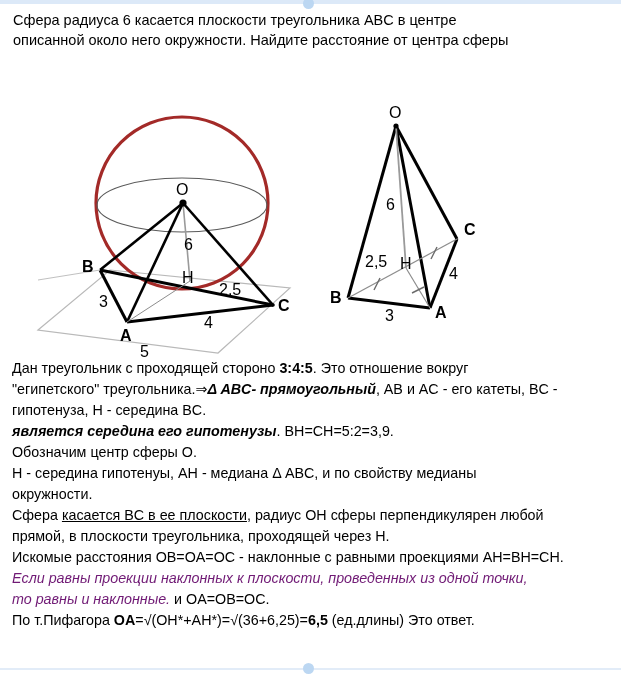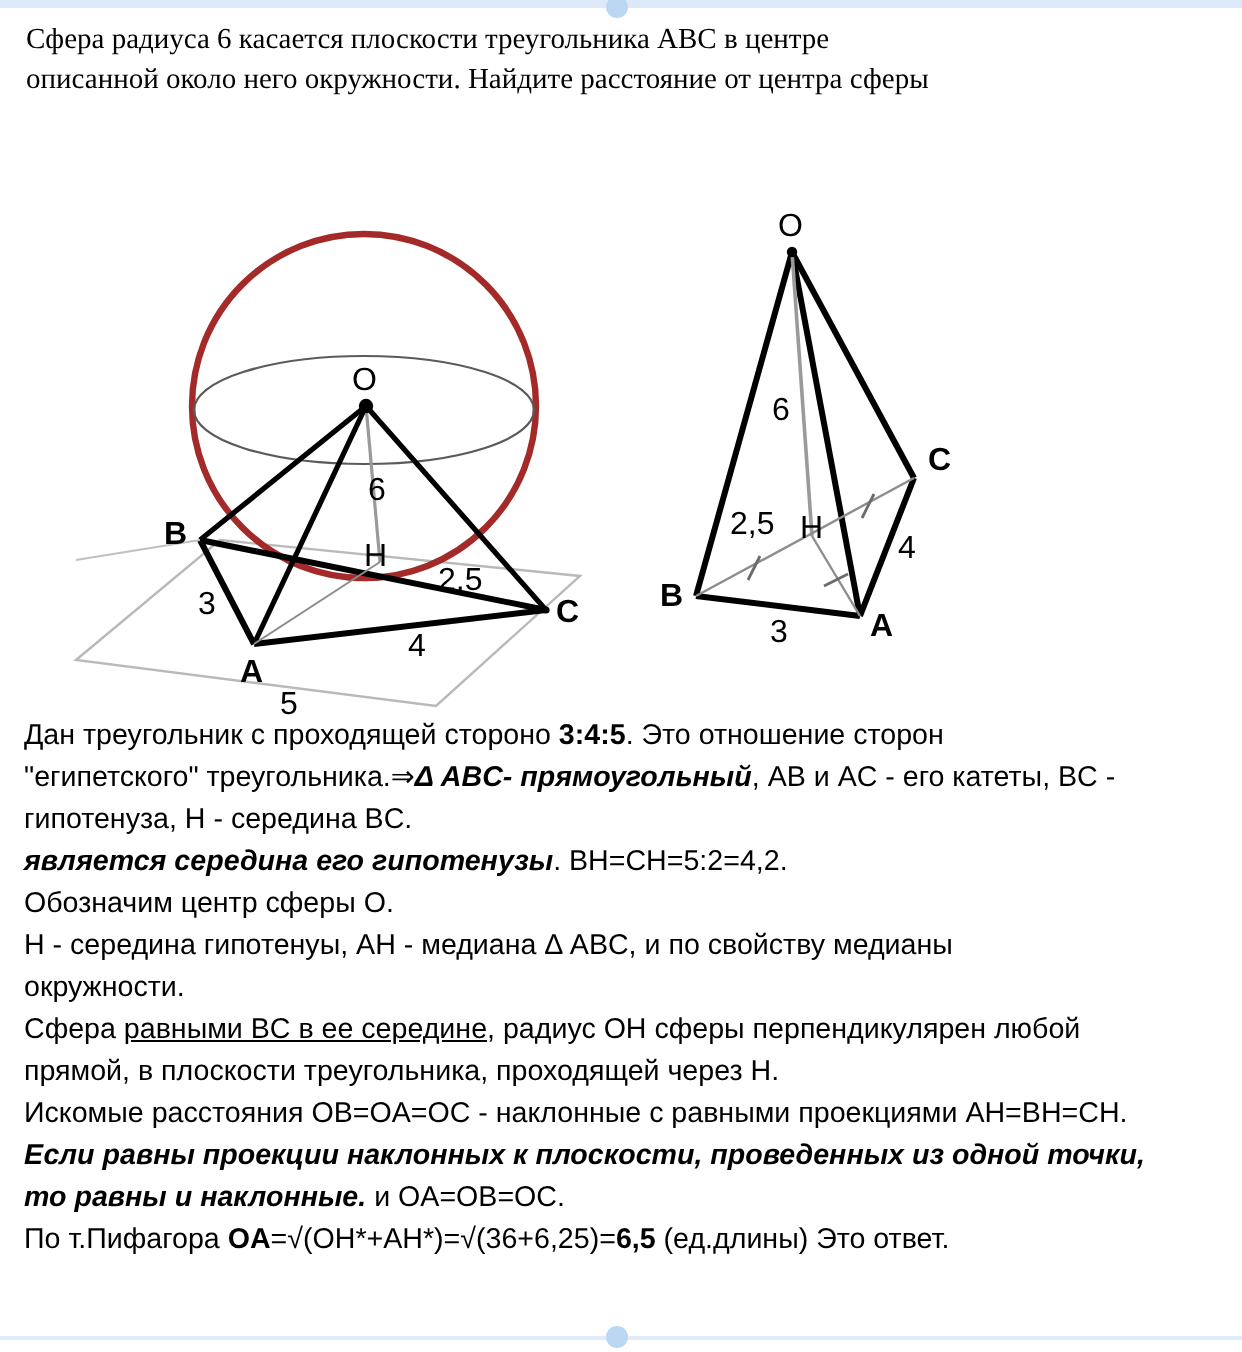--- a/index.html
+++ b/index.html
@@ -39,21 +39,21 @@
   
   .statement {
     position: absolute;
     left: 13px;
     top: 10px;
     width: 600px;
     font-size: 14.5px;
     line-height: 20px;
     color: #000;
   }
-  .statement div { white-space: nowrap; font-family: Liberation Serif, serif; }
+  .statement div { white-space: nowrap; }
 
   
   .figures {
     position: absolute;
     left: 0;
     top: 95px;
     width: 621px;
     height: 270px;
   }
   .figures svg { display: block; }
@@ -68,21 +68,21 @@
     line-height: 21px;
   }
   .solution p {
     margin: 0;
     padding: 0;
   }
   .ln { display: block; }
   .indent { padding-left: 13px; }
   .b { font-weight: bold; text-align: center; }
   .bi { font-weight: bold; font-style: italic; margin-top: 33px; }
-  .blue-bi { color: #000000; font-weight: bold; font-style: italic; }
+  .blue-bi { color: #701a75; font-weight: normal; font-style: italic; }
   .u { text-decoration: underline; }
   .gap-top { margin-top: 5px; }
 </style>
 </head>
 <body>
 
 <div class="edge-band top"></div>
 <div class="edge-dot top"></div>
 <div class="edge-band bottom"></div>
 <div class="edge-dot bottom"></div>
@@ -160,34 +160,34 @@
       <text x="365" y="172" font-family="Liberation Sans, sans-serif" font-size="16" fill="#000">2,5</text>
       <text x="385" y="226" font-family="Liberation Sans, sans-serif" font-size="16" fill="#000">3</text>
       <text x="449" y="184" font-family="Liberation Sans, sans-serif" font-size="16" fill="#000">4</text>
     </g>
 
   </svg>
 </div>
 
 <div class="solution">
 
-  <p class="ln indent"><span>Дан треугольник с проходящей стороно </span><span class="b">3:4:5</span><span>. Это отношение сторон</span></p>
+  <p class="ln indent"><span>Дан треугольник с проходящей стороно </span><span class="b">3:4:5</span><span>. Это отношение вокруг</span></p>
 
   <p class="ln"><span>"египетского"  треугольника.⇒</span><span class="bi">Δ ABC- прямоугольный</span><span>, AB и AC - его катеты, BC -</span></p>
 
   <p class="ln gap-top">гипотенуза, H - середина BC.</p>
 
 
-  <p class="ln"><span class="bi">является  середина его гипотенузы</span><span>. BH=CH=5:2=4,2.</span></p>
+  <p class="ln"><span class="bi">является  середина его гипотенузы</span><span>. BH=CH=5:2=3,9.</span></p>
 
   <p class="ln">Обозначим центр сферы О.</p>
   <p class="ln">H - середина гипотенуы, AH - медиана Δ ABC, и по свойству медианы</p>
   <p class="ln">окружности.</p>
 
-  <p class="ln"><span>Сфера </span><span class="u">равными BC в ее середине</span><span>,  радиус OH сферы перпендикулярен любой</span></p>
+  <p class="ln"><span>Сфера </span><span class="u">касается BC в ее плоскости</span><span>,  радиус OH сферы перпендикулярен любой</span></p>
 
   <p class="ln">прямой, в плоскости треугольника, проходящей через H.</p>
   <p class="ln">Искомые расстояния OB=OA=OC - наклонные с равными проекциями AH=BH=CH.</p>
 
   <p class="ln blue-bi">Если равны проекции наклонных к плоскости, проведенных из одной точки,</p>
 
   <p class="ln"><span class="blue-bi">то равны и наклонные.</span><span> и OA=OB=OC.</span></p>
 
   <p class="ln"><span>По т.Пифагора </span><span class="b">OA</span><span>=√(OH*+AH*)=√(36+6,25)=</span><span class="b">6,5</span><span> (ед.длины) Это ответ.</span></p>
 

